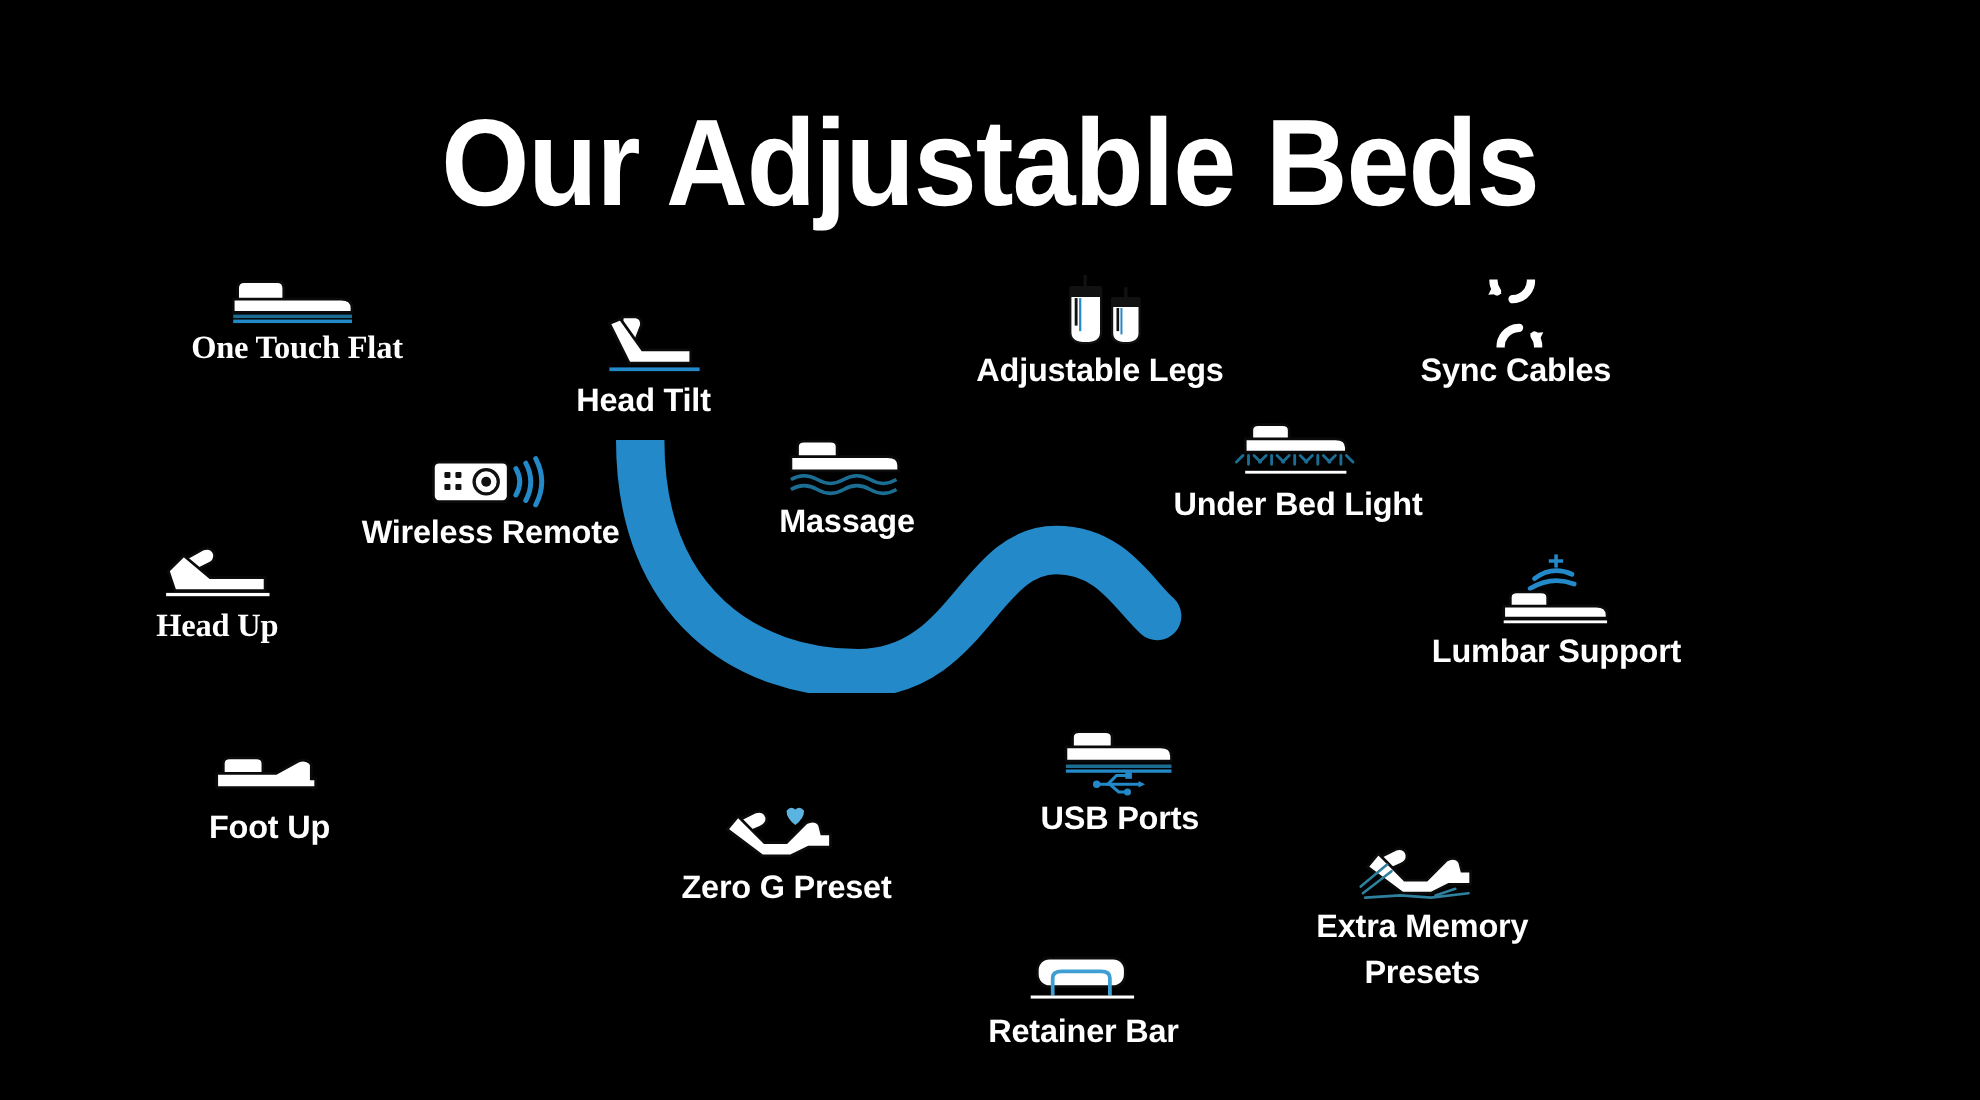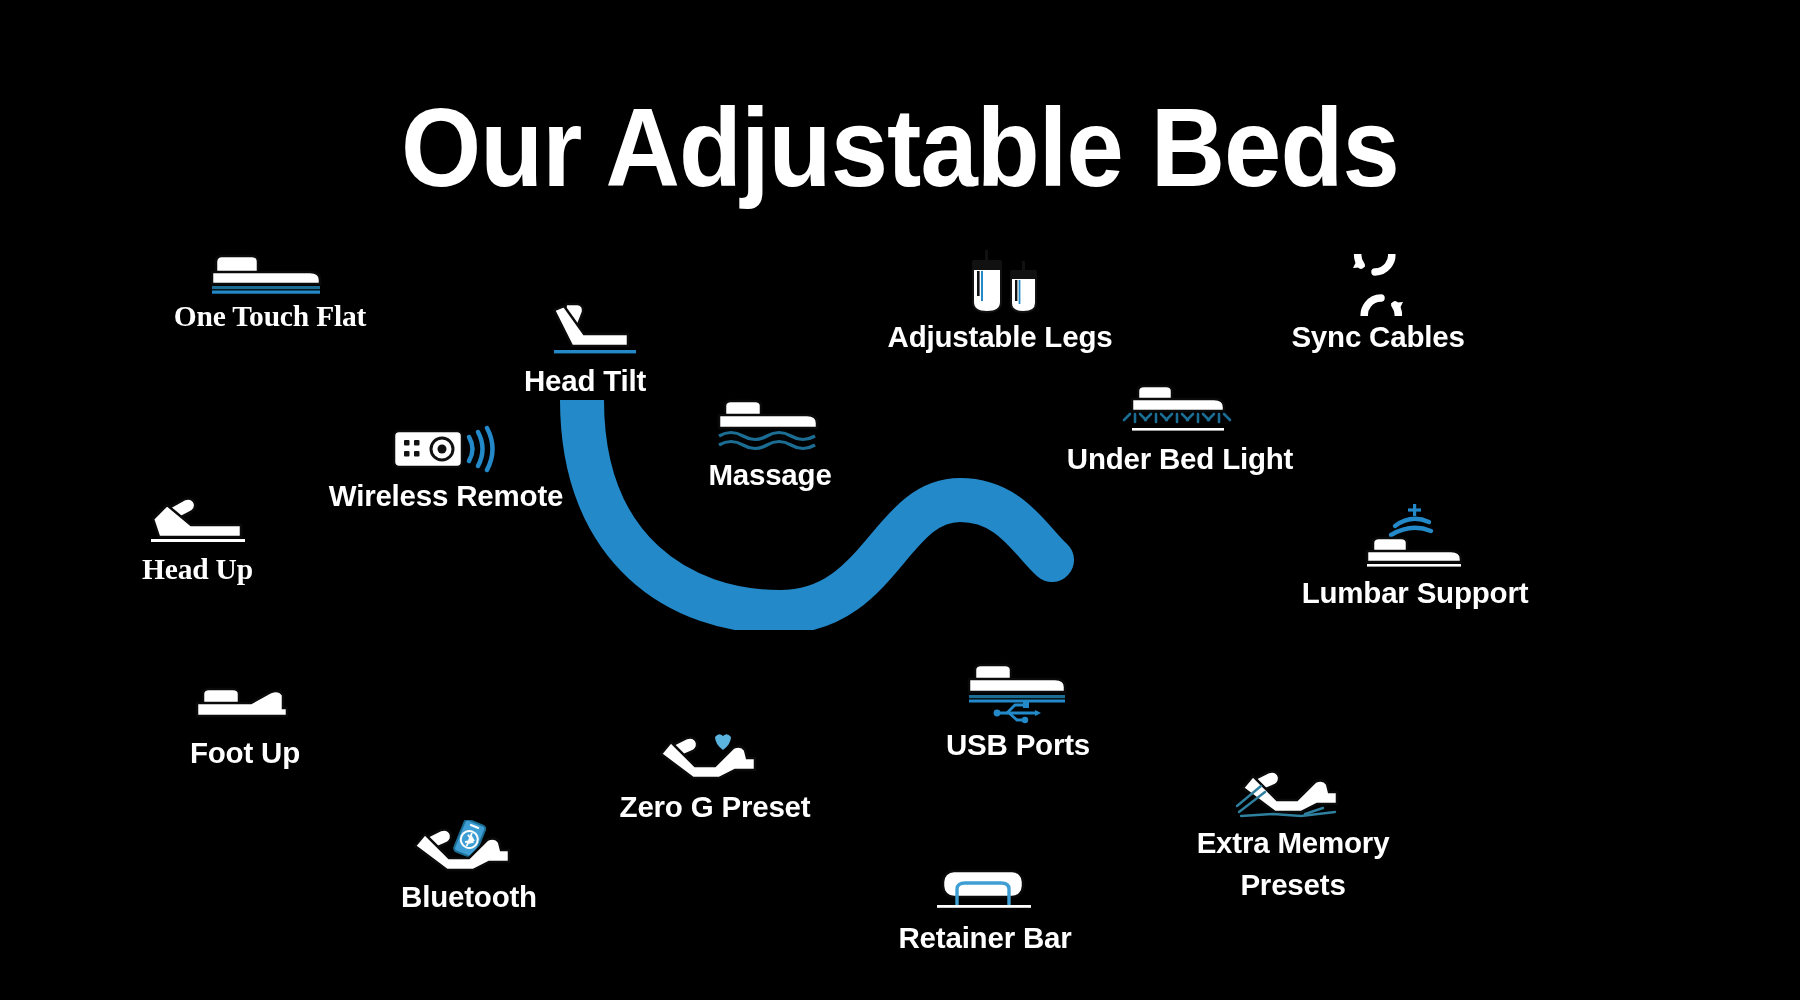--- a/index.html
+++ b/index.html
@@ -41,21 +41,21 @@
       <svg width="124" height="52" viewBox="0 0 124 52">
         <path d="M8 30 L8 18 Q8 12 14 12 L44 12 Q50 12 50 18 L50 30 Z" fill="#fff" stroke="#0a0a0a" stroke-width="2.5"></path>
         <path d="M4 40 L4 28 L102 28 Q112 28 112 36 L112 40 Z" fill="#fff" stroke="#0a0a0a" stroke-width="2.5"></path>
         <rect x="4" y="42" width="108" height="3.2" fill="#1c6d93"></rect>
         <rect x="4" y="46.5" width="108" height="3.2" fill="#2389c9"></rect>
       </svg>
     </div>
     <div class="lbl">One Touch Flat</div>
   </div>
 
-  <div class="feature" style="left:470px;top:298px;width:230px;">
+  <div class="feature" style="left:470px;top:282px;width:230px;">
     <div class="icowrap" style="height:62px;">
       <svg width="122" height="60" viewBox="0 0 122 60">
         <path d="M42 4 L54 4 Q60 5 59 12 L52 30 L38 26 Z" fill="#fff" stroke="#0a0a0a" stroke-width="2.5"></path>
         <path d="M30 10 L40 6 L60 34 L104 34 L104 46 L48 46 Z" fill="#fff" stroke="#0a0a0a" stroke-width="2.5"></path>
         <rect x="30" y="50" width="82" height="3.4" fill="#2389c9"></rect>
       </svg>
     </div>
     <div class="lbl">Head Tilt</div>
   </div>
 
@@ -95,21 +95,21 @@
     <div class="icowrap" style="height:62px;">
       <svg width="106" height="58" viewBox="0 0 106 58">
         <path d="M22 18 L40 8 Q48 6 50 13 Q51 19 44 22 L28 30 Z" fill="#fff" stroke="#0a0a0a" stroke-width="2.5"></path>
         <path d="M8 28 L22 14 L46 34 L96 34 L96 46 L14 46 Z" fill="#fff" stroke="#0a0a0a" stroke-width="2.5"></path>
         <rect x="6" y="48" width="94" height="3" fill="#fff"></rect>
       </svg>
     </div>
     <div class="lbl">Head Up</div>
   </div>
 
-  <div class="feature" style="left:326px;top:417px;width:240px;">
+  <div class="feature" style="left:326px;top:406px;width:240px;">
     <div class="icowrap" style="height:58px;">
       <svg width="112" height="50" viewBox="0 0 112 50">
         <rect x="4" y="6" width="68" height="36" rx="5" fill="#fff" stroke="#0a0a0a" stroke-width="2.5"></rect>
         <g fill="#111">
           <rect x="14" y="15" width="5.5" height="5.5" rx="1"></rect>
           <rect x="24" y="15" width="5.5" height="5.5" rx="1"></rect>
           <rect x="14" y="26" width="5.5" height="5.5" rx="1"></rect>
           <rect x="24" y="26" width="5.5" height="5.5" rx="1"></rect>
         </g>
         <circle cx="52" cy="24" r="11" fill="none" stroke="#111" stroke-width="3"></circle>
@@ -210,35 +210,20 @@
           <circle cx="38" cy="51" r="3.4" stroke="none"></circle>
           <rect x="64" y="40" width="6" height="6" stroke="none"></rect>
           <path d="M76 48 L82 51 L76 54 Z" stroke="none"></path>
           <circle cx="66" cy="58" r="3.2" stroke="none"></circle>
         </g>
       </svg>
     </div>
     <div class="lbl">USB Ports</div>
   </div>
 
-  <div class="feature" style="left:358px;top:818px;width:222px;">
-    <div class="icowrap" style="height:58px;">
-      <svg width="116" height="56" viewBox="0 0 116 56">
-        <g transform="rotate(22 60 18)">
-          <rect x="48" y="2" width="22" height="34" rx="3.5" fill="#3f9fd4" stroke="#1c6d93" stroke-width="2"></rect>
-          <rect x="54" y="5" width="10" height="2" rx="1" fill="#fff"></rect>
-          <circle cx="59" cy="20" r="8.5" fill="none" stroke="#fff" stroke-width="2"></circle>
-          <path d="M59 13 L59 27 M59 16 L63 19 L56 24 M59 24 L63 21 L56 16" fill="none" stroke="#fff" stroke-width="1.8"></path>
-        </g>
-        <path d="M14 18 L30 10 Q38 8 40 15 Q41 21 34 24 L20 30 Z" fill="#fff" stroke="#0a0a0a" stroke-width="2.5"></path>
-        <path d="M4 26 L14 14 L38 38 L58 38 L76 20 Q84 16 88 22 L90 30 L98 30 L98 42 L78 42 L62 50 L36 50 Z" fill="#fff" stroke="#0a0a0a" stroke-width="2.5"></path>
-      </svg>
-    </div>
-    <div class="lbl">Bluetooth</div>
-  </div>
 
   <div class="feature" style="left:1168px;top:762px;width:250px;">
     <div class="icowrap" style="height:60px;">
       <svg width="124" height="58" viewBox="0 0 124 58">
         <path d="M22 16 L38 8 Q46 6 48 13 Q49 19 42 22 L28 28 Z" fill="#fff" stroke="#0a0a0a" stroke-width="2.5"></path>
         <path d="M12 24 L22 12 L46 36 L66 36 L84 18 Q92 14 96 20 L98 28 L106 28 L106 40 L86 40 L70 48 L44 48 Z" fill="#fff" stroke="#0a0a0a" stroke-width="2.5"></path>
         <g fill="none" stroke="#2f7f9e" stroke-width="2.4" stroke-linecap="round">
           <path d="M6 42 L30 22"></path>
           <path d="M8 48 L34 28"></path>
           <path d="M10 52 L42 50 L70 52 L104 48"></path>

